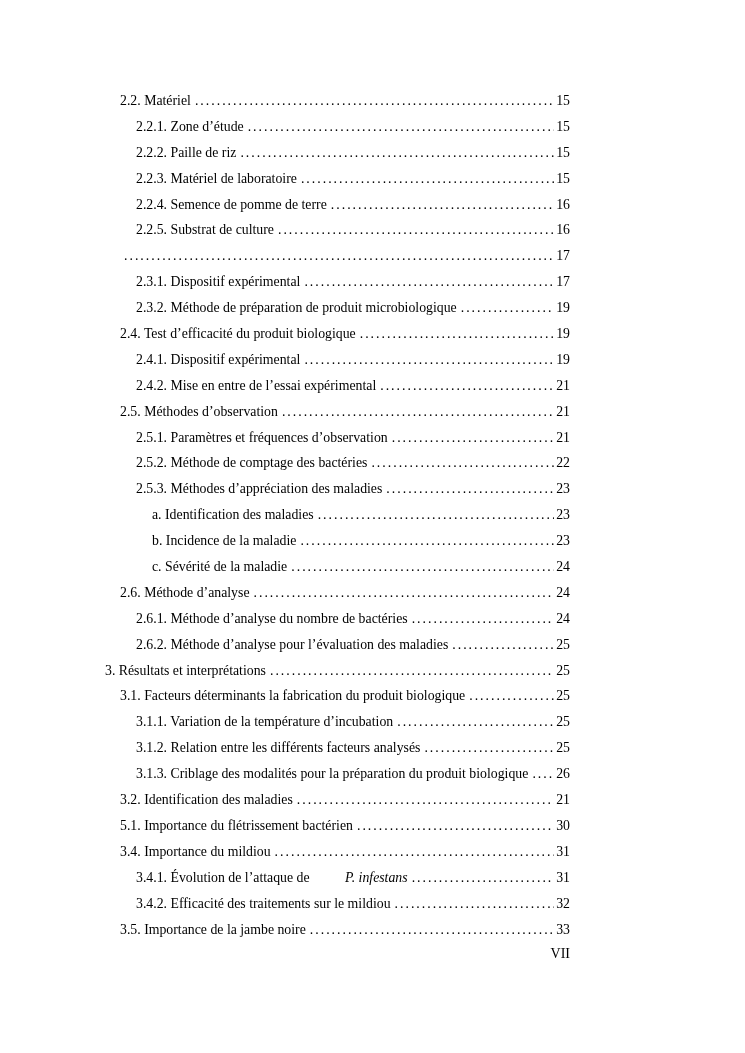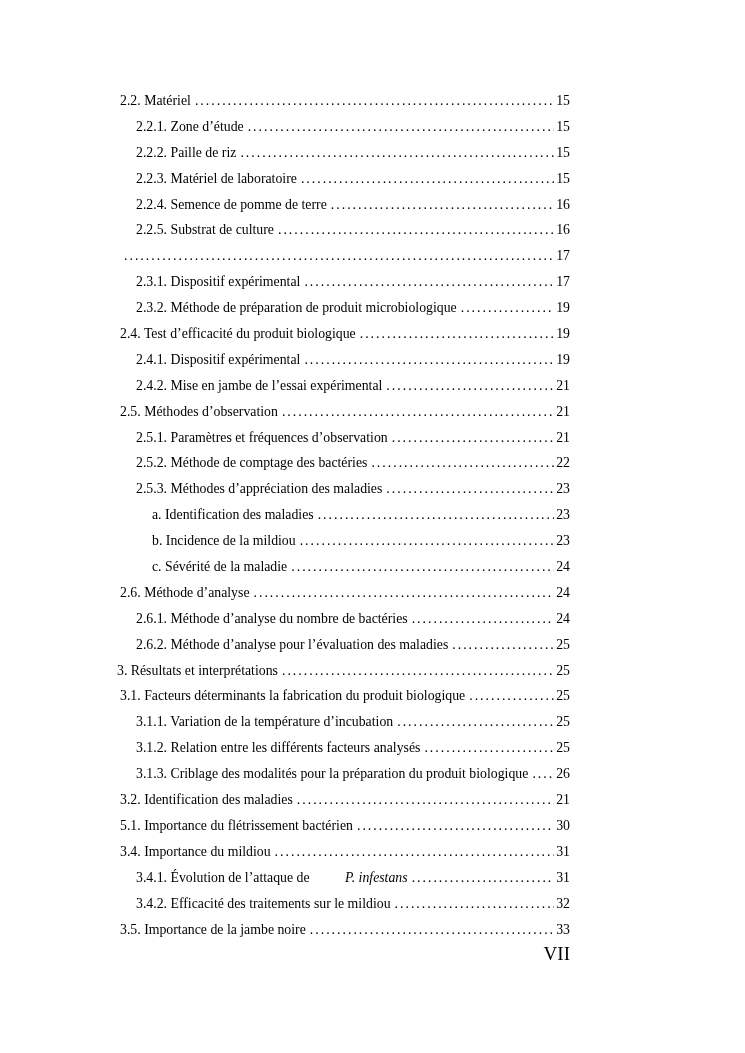--- a/index.html
+++ b/index.html
@@ -20,41 +20,41 @@
   }
   .toc-list { width: 100%; }
   .toc-row {
     display: flex;
     align-items: baseline;
     height: 25.9px;
     font-size: 13.8px;
     line-height: 25.9px;
     white-space: nowrap;
   }
-  .level-0 { padding-left: 0; margin-left: 12px; }
+  .level-0 { padding-left: 0; }
   .level-1 { padding-left: 15px; }
   .level-2 { padding-left: 31px; }
   .level-3 { padding-left: 47px; }
   .toc-title { flex: 0 0 auto; }
   .toc-title .italic { font-style: italic; margin-left: 32px; }
   .toc-dots {
     flex: 1 1 auto;
     overflow: hidden;
     margin: 0 2px 0 4px;
     min-width: 10px;
   }
   .toc-dots::after {
     content: "................................................................................................................................................................................................................";
     letter-spacing: 2px;
     font-size: 13.8px;
   }
   .toc-page { flex: 0 0 auto; text-align: right; }
   .page-footer {
     text-align: right;
-    font-size: 19px;
+    font-size: 14px;
     line-height: 16px;
     margin-top: 4px;
     width: 100%;
   }
 </style>
 </head>
 <body>
 
 <div class="page">
   <div class="toc-list">
@@ -106,21 +106,21 @@
         <span class="toc-title">2.4. Test d’efficacité du produit biologique</span>
         <span class="toc-dots"></span>
         <span class="toc-page">19</span>
       </div>
       <div class="toc-row level-2">
         <span class="toc-title">2.4.1. Dispositif expérimental</span>
         <span class="toc-dots"></span>
         <span class="toc-page">19</span>
       </div>
       <div class="toc-row level-2">
-        <span class="toc-title">2.4.2. Mise en jambe de l’essai expérimental</span>
+        <span class="toc-title">2.4.2. Mise en entre de l’essai expérimental</span>
         <span class="toc-dots"></span>
         <span class="toc-page">21</span>
       </div>
       <div class="toc-row level-1">
         <span class="toc-title">2.5. Méthodes d’observation</span>
         <span class="toc-dots"></span>
         <span class="toc-page">21</span>
       </div>
       <div class="toc-row level-2">
         <span class="toc-title">2.5.1. Paramètres et fréquences d’observation</span>
@@ -136,21 +136,21 @@
         <span class="toc-title">2.5.3. Méthodes d’appréciation des maladies</span>
         <span class="toc-dots"></span>
         <span class="toc-page">23</span>
       </div>
       <div class="toc-row level-3">
         <span class="toc-title">a. Identification des maladies</span>
         <span class="toc-dots"></span>
         <span class="toc-page">23</span>
       </div>
       <div class="toc-row level-3">
-        <span class="toc-title">b. Incidence de la mildiou</span>
+        <span class="toc-title">b. Incidence de la maladie</span>
         <span class="toc-dots"></span>
         <span class="toc-page">23</span>
       </div>
       <div class="toc-row level-3">
         <span class="toc-title">c. Sévérité de la maladie</span>
         <span class="toc-dots"></span>
         <span class="toc-page">24</span>
       </div>
       <div class="toc-row level-1">
         <span class="toc-title">2.6. Méthode d’analyse</span>

